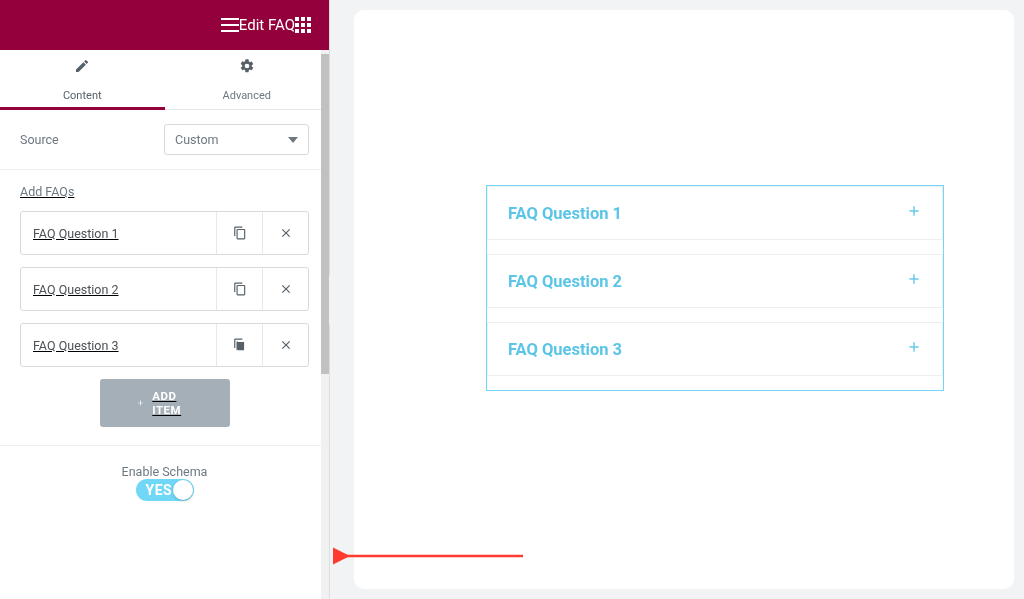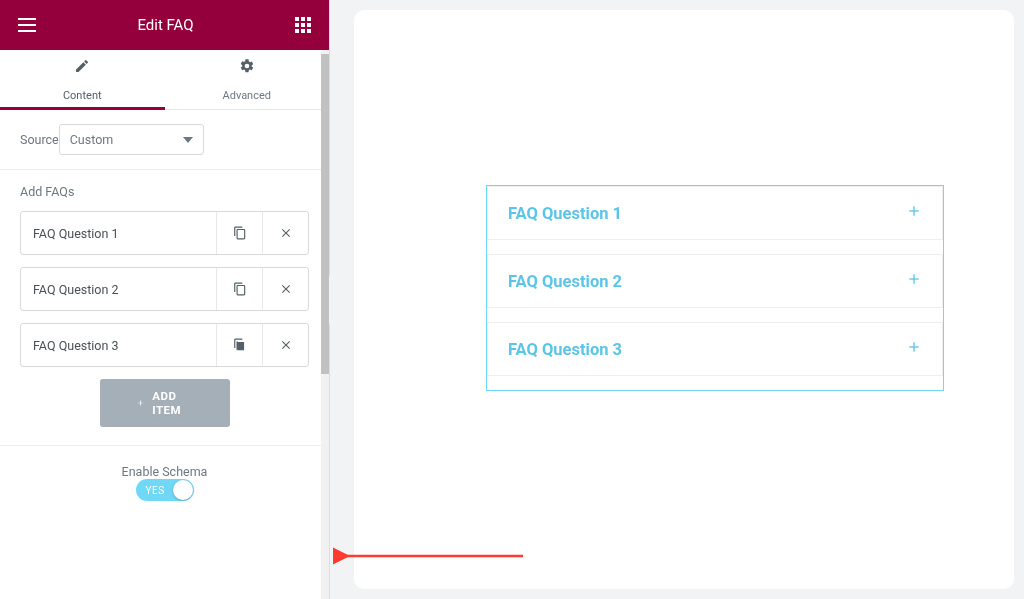--- a/index.html
+++ b/index.html
@@ -2,61 +2,61 @@
 <html><head>
   <meta charset="utf-8">
   <style>
     * { margin: 0; padding: 0; box-sizing: border-box; font-family: -apple-system, BlinkMacSystemFont, "Segoe UI", Roboto, Helvetica, Arial, sans-serif; }
     body { width: 1024px; height: 599px; display: flex; background: #fff; overflow: hidden; }
     
     
     .sidebar { width: 330px; height: 100%; border-right: 1px solid #ddd; background: #fff; position: relative; }
     
     
-    .panel-header { height: 50px; background: #93003c; display: flex; align-items: center; justify-content: space-between; padding: 0 18px; color: #fff; }
+    .panel-header { height: 50px; background: #93003c; display: flex; align-items: center; justify-content: flex-end; padding: 0 18px; color: #fff; }
     .panel-header .title { font-size: 15px; font-weight: 400; }
     .hamburger-icon, .apps-icon { cursor: pointer; display: flex; align-items: center; }
     .hamburger-icon svg, .apps-icon svg { fill: #fff; }
     
     
     .tabs { display: flex; height: 60px; border-bottom: 1px solid #e6e9ec; }
     .tab { flex: 1; display: flex; flex-direction: column; align-items: center; justify-content: center; cursor: pointer; color: #6d7882; font-size: 11px; gap: 15px; position: relative; }
     .tab svg { fill: #556068; width: 16px; height: 16px; }
     .tab.active { color: #556068; }
     .tab.active::after { content: ""; position: absolute; bottom: -1px; left: 0; right: 0; height: 3px; background: #93003c; }
     
     
     .scrollbar { position: absolute; right: 0; top: 50px; bottom: 0; width: 8px; background: #f1f1f1; }
     .scrollbar-thumb { width: 8px; background: #c1c1c1; height: 320px; margin-top: 4px; border-radius: 0; }
     
     
     .section-header { padding: 14px 20px; border-bottom: 1px solid #eee; font-weight: 700; font-size: 13px; color: #495157; display: flex; align-items: center; gap: 8px; cursor: pointer; }
     .section-header svg { width: 10px; height: 10px; fill: #495157; }
     
-    .row { padding: 14px 20px; border-bottom: 1px solid #eee; display: flex; align-items: center; }
+    .row { padding: 14px 20px; border-bottom: 1px solid #eee; display: flex; align-items: center; justify-content: space-between; }
     .row-label { font-size: 12.5px; color: #6d7882; }
     
     .dropdown { display: flex; align-items: center; justify-content: space-between; border: 1px solid #d5dadf; border-radius: 3px; padding: 7px 10px; width: 145px; font-size: 12.5px; color: #6d7882; cursor: pointer; background: #fff; }
     .dropdown svg { width: 10px; height: 10px; fill: #6d7882; }
     
-    .subsection { padding: 14px 20px 18px; border-bottom: 1px solid #eee; }
+    .subsection { padding: 14px 20px 18px; border-bottom: 1px solid #eee; text-decoration: underline; }
     .subsection-label { font-size: 12.5px; color: #6d7882; margin-bottom: 12px; }
     
     .faq-item-row { display: flex; border: 1px solid #d5dadf; border-radius: 3px; margin-bottom: 12px; height: 44px; overflow: hidden; }
     .faq-item-title { flex: 1; padding: 0 12px; display: flex; align-items: center; font-size: 12.5px; color: #495157; cursor: pointer; }
     .faq-item-action { width: 46px; border-left: 1px solid #e6e9ec; display: flex; align-items: center; justify-content: center; cursor: pointer; }
     .faq-item-action svg { width: 14px; height: 14px; fill: #556068; }
     
     .add-item-btn { display: flex; align-items: center; justify-content: center; gap: 8px; background: #a4afb7; color: #fff; font-size: 11.5px; font-weight: 700; letter-spacing: 0.5px; padding: 10px 36px; border-radius: 3px; margin: 4px auto 0; width: 130px; cursor: pointer; }
     .add-item-btn svg { width: 12px; height: 12px; fill: #fff; }
     
     .schema-row { padding: 18px 20px; display: flex; align-items: center; justify-content: space-between; flex-direction: column; }
     
     .toggle { position: relative; width: 58px; height: 22px; background: #71d7f7; border-radius: 11px; cursor: pointer; display: flex; align-items: center; }
-    .toggle-label { font-size: 10px; font-weight: 400; color: #fff; margin-left: 10px; letter-spacing: 0.5px; }
+    .toggle-label { font-size: 14px; font-weight: 700; color: #fff; margin-left: 10px; letter-spacing: 0.5px; }
     .toggle-knob { position: absolute; right: 1px; top: 1px; width: 20px; height: 20px; background: #fff; border-radius: 50%; box-shadow: 0 1px 3px rgba(0,0,0,0.2); }
     
     
     .collapse-handle { position: absolute; right: -12px; top: 50%; transform: translateY(-50%); width: 12px; height: 50px; background: #f1f3f5; border: 1px solid #e6e9ec; border-left: none; border-radius: 0 4px 4px 0; display: flex; align-items: center; justify-content: center; cursor: pointer; }
     .collapse-handle svg { width: 8px; height: 8px; fill: #a4afb7; }
     
     
     .preview { flex: 1; background: #f1f3f5; padding: 10px 10px 10px 24px; position: relative; }
     .preview-inner { background: #fff; border-radius: 10px; height: 100%; padding: 175px 70px 0 132px; position: relative; }
     

